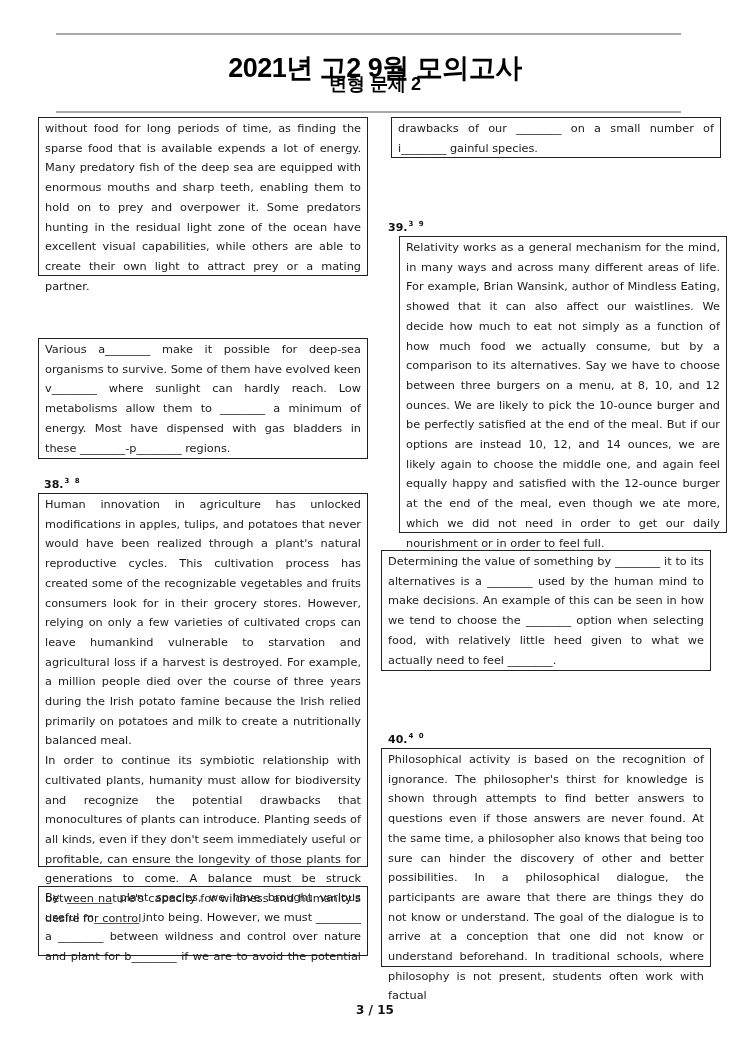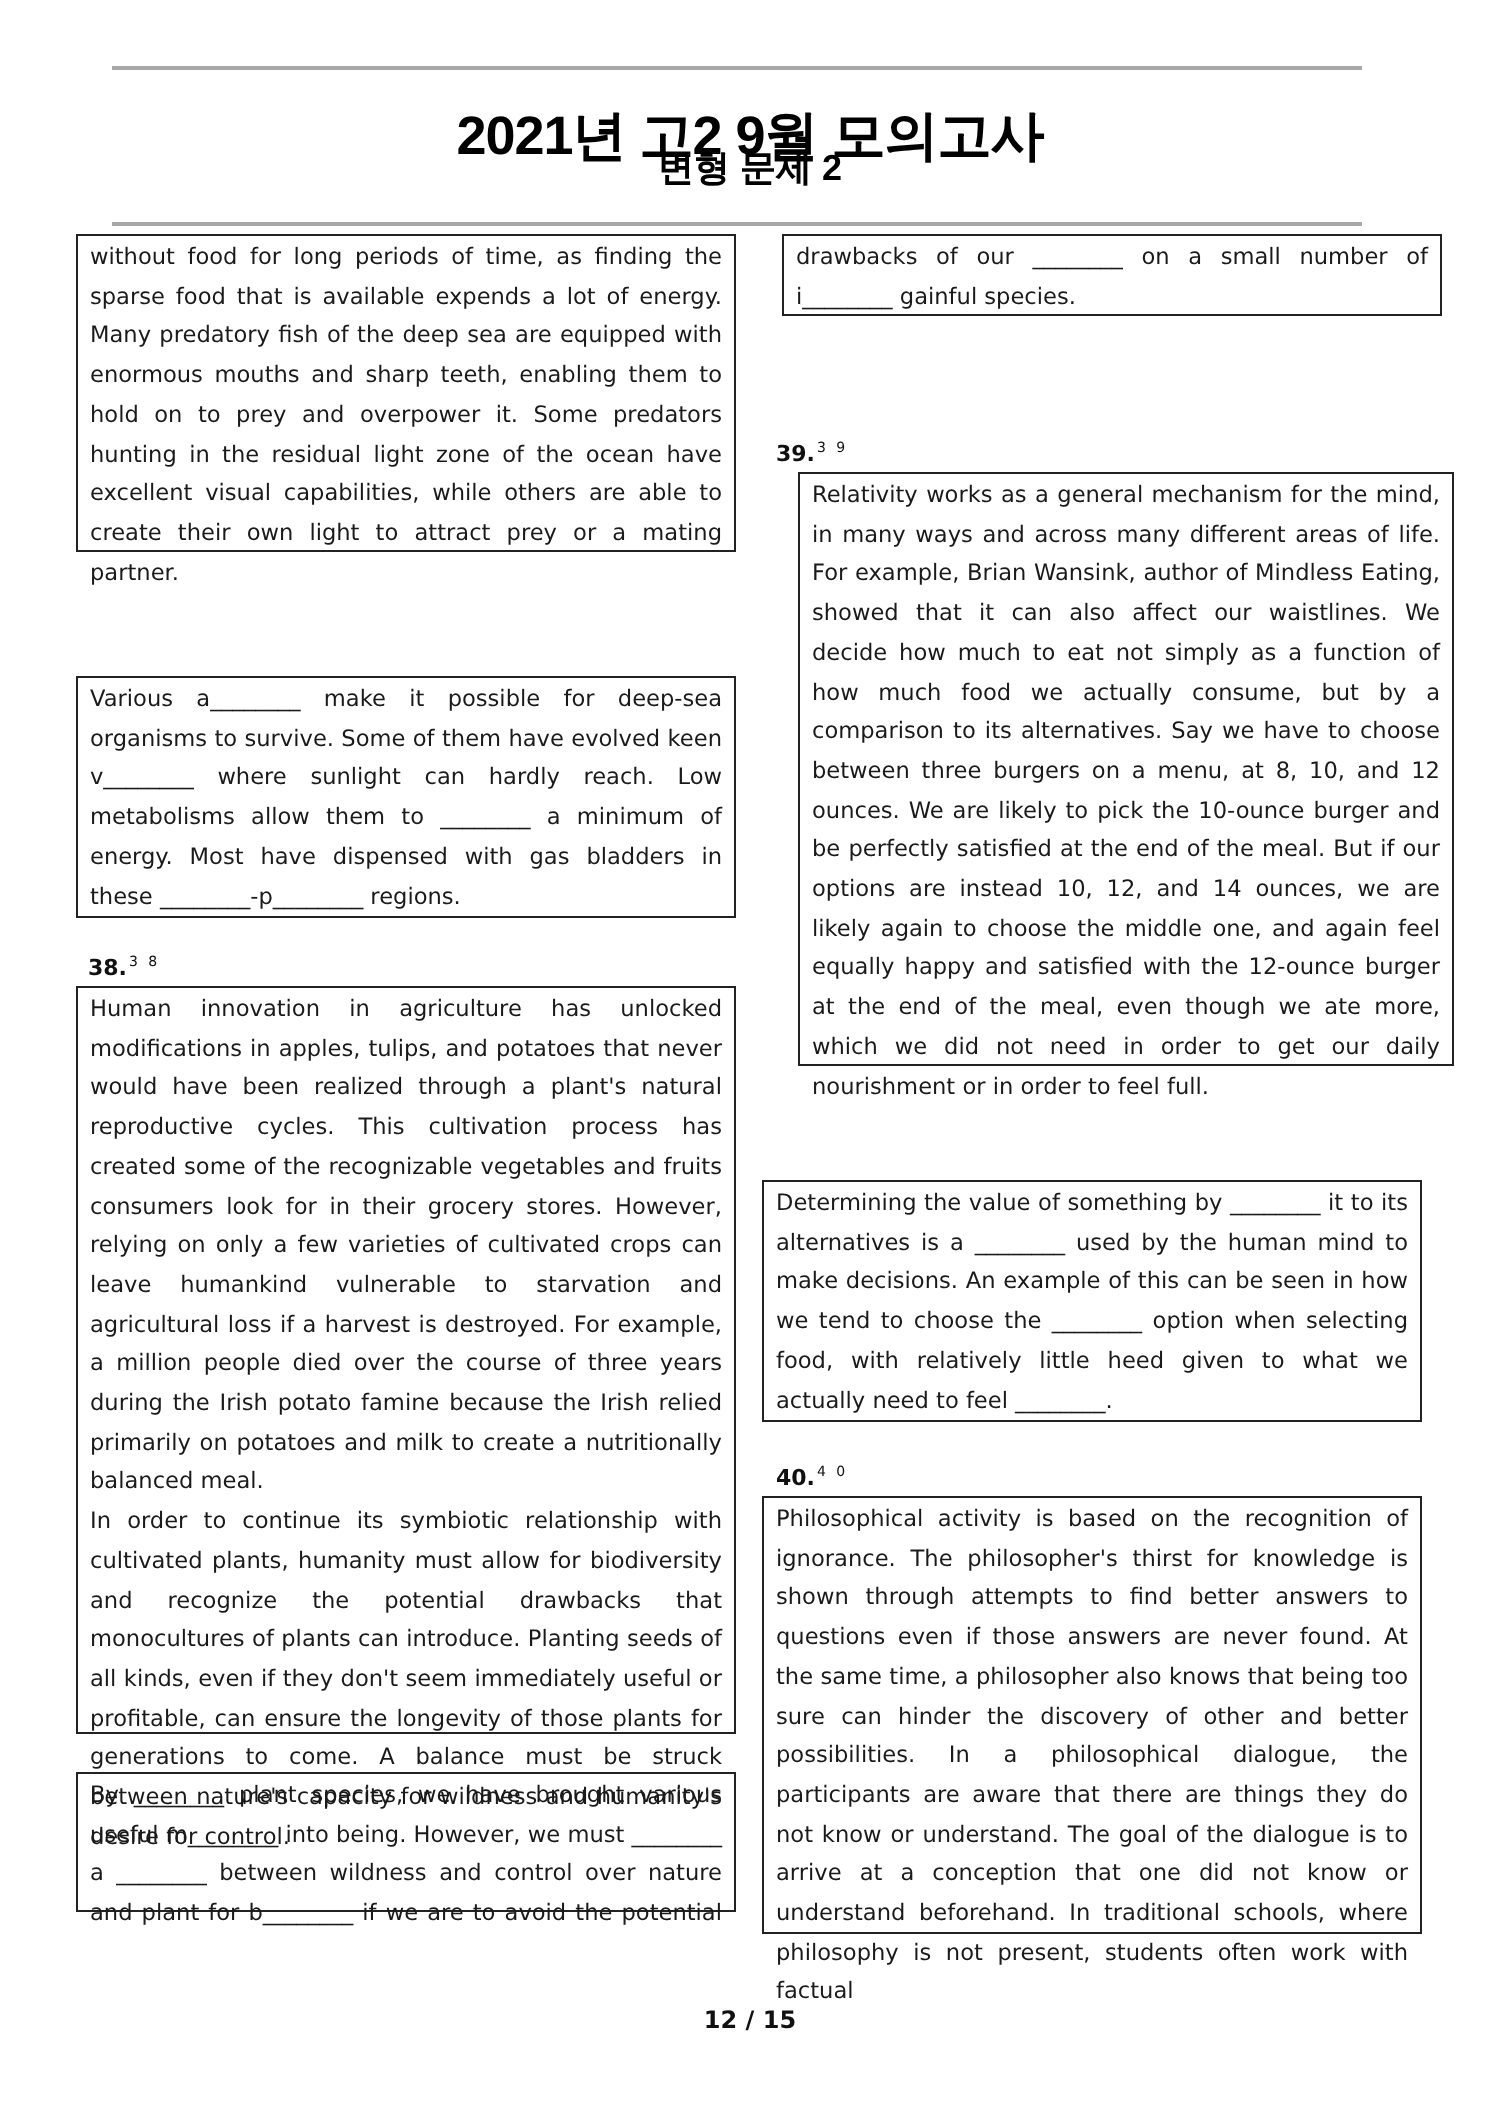--- a/index.html
+++ b/index.html
@@ -18,21 +18,21 @@
     position: absolute; border: 1.5px solid #222; box-sizing: border-box;
     padding: 1px 6px 12px 6px;
     font-size: 11.3px; line-height: 19.7px; text-align: justify;
     text-align-last: left;
   }
   .box p { margin: 0; }
   .qnum {
     position: absolute; font-family: "DejaVu Sans", sans-serif;
     font-weight: bold; font-size: 11px; color: #111;
   }
-  .qnum sup { font-size: 7px; font-weight: normal; letter-spacing: 1.5px; margin-left: 1px; }
+  .qnum sup { font-size: 7px; font-weight: bold; letter-spacing: 1.5px; margin-left: 1px; }
   .page-num {
     position: absolute; top: 1003px; left: 0; width: 750px; text-align: center;
     font-weight: bold; font-size: 12px; color: #111;
   }
 </style>
 </head>
 <body>
 
 <div class="rule" style="top:33px;"></div>
 <div class="title main">2021년 고2 9월 모의고사</div>
@@ -63,24 +63,24 @@
   <p>drawbacks of our ________ on a small number of i________ gainful species.</p>
 </div>
 
 <div class="qnum" style="left:388px; top:220px;">
   <span>39.</span><sup>3 9</sup>
 </div>
 <div class="box" style="left:399px; top:236px; width:328px; height:297px;">
   <p>Relativity works as a general mechanism for the mind, in many ways and across many different areas of life. For example, Brian Wansink, author of Mindless Eating, showed that it can also affect our waistlines. We decide how much to eat not simply as a function of how much food we actually consume, but by a comparison to its alternatives. Say we have to choose between three burgers on a menu, at 8, 10, and 12 ounces. We are likely to pick the 10-ounce burger and be perfectly satisfied at the end of the meal. But if our options are instead 10, 12, and 14 ounces, we are likely again to choose the middle one, and again feel equally happy and satisfied with the 12-ounce burger at the end of the meal, even though we ate more, which we did not need in order to get our daily nourishment or in order to feel full.</p>
 </div>
 
-<div class="box" style="left:381px; top:550px; width:330px; height:121px;margin-top:40px;">
+<div class="box" style="left:381px; top:550px; width:330px; height:121px;">
   <p>Determining the value of something by ________ it to its alternatives is a ________ used by the human mind to make decisions. An example of this can be seen in how we tend to choose the ________ option when selecting food, with relatively little heed given to what we actually need to feel ________.</p>
 </div>
 
 <div class="qnum" style="left:388px; top:732px;">
   <span>40.</span><sup>4 0</sup>
 </div>
 <div class="box" style="left:381px; top:748px; width:330px; height:219px;">
   <p style="text-align-last: justify;">Philosophical activity is based on the recognition of ignorance. The philosopher's thirst for knowledge is shown through attempts to find better answers to questions even if those answers are never found. At the same time, a philosopher also knows that being too sure can hinder the discovery of other and better possibilities. In a philosophical dialogue, the participants are aware that there are things they do not know or understand. The goal of the dialogue is to arrive at a conception that one did not know or understand beforehand. In traditional schools, where philosophy is not present, students often work with factual</p>
 </div>
 
-<div class="page-num">12 / 15</div>
+<div class="page-num">3 / 15</div>
 
 </body></html>

